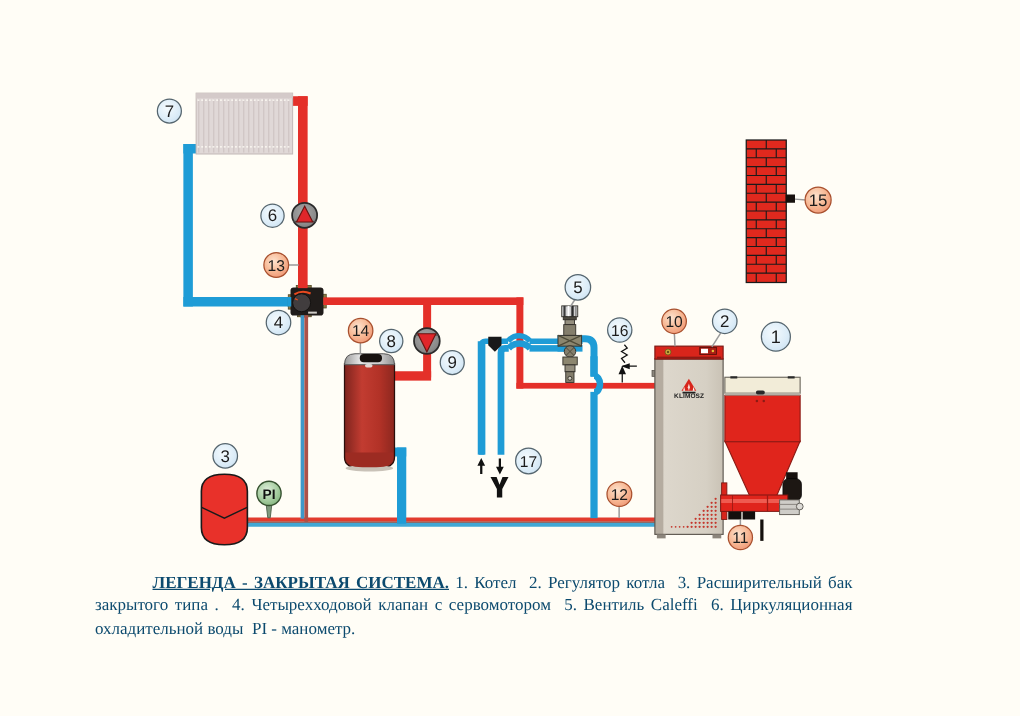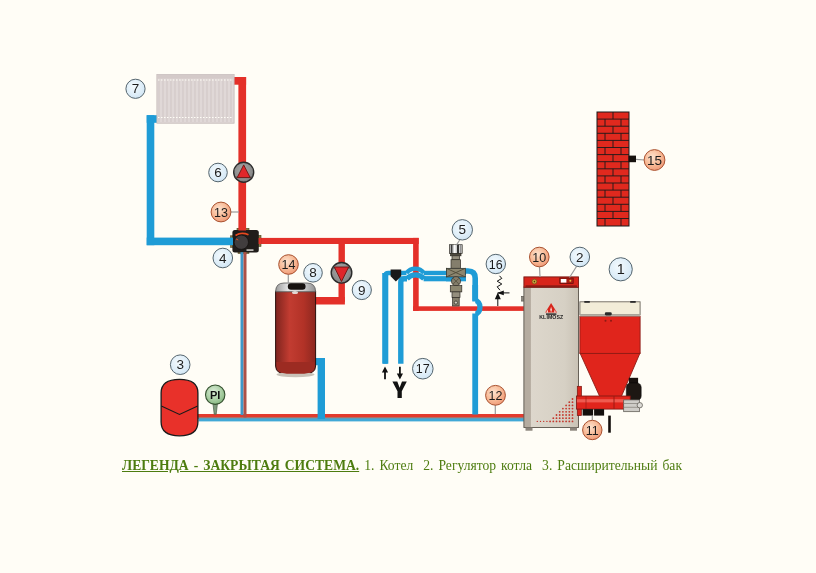--- a/index.html
+++ b/index.html
@@ -1,19 +1,19 @@
 <!DOCTYPE html>
 <html><head>
 <meta charset="utf-8">
 <style>
 html,body{margin:0;padding:0;}
 body{width:816px;height:573px;background:#fffdf6;position:relative;overflow:hidden;
  font-family:"Liberation Sans",sans-serif;}
 #legend{position:absolute;left:76px;top:457px;width:606px;
- font-family:"Liberation Serif",serif;font-size:13.6px;line-height:18.4px;color:#4d7c0f;}
+ font-family:"Liberation Serif",serif;font-size:13.6px;line-height:18.4px;color:#0c4a6e;}
 #legend .j{text-align:justify;text-align-last:justify;}
 #legend .ind{text-indent:46px;}
 </style>
 </head>
 <body>
 <svg width="816" height="573" style="position:absolute;left:0;top:0">
 <defs>
 <radialGradient id="gO" cx="40%" cy="35%" r="75%">
  <stop offset="0%" stop-color="#fde2cd"></stop>
         <stop offset="55%" stop-color="#f7b894"></stop>
@@ -381,13 +381,15 @@
 <text x="221" y="216.6" font-size="12.5">13</text>
 <circle cx="288.5" cy="264.5" r="9.8" fill="url(#gO)" stroke="#a8502e" stroke-width="1"></circle>
 <text x="288.5" y="269.1" font-size="12.5">14</text>
 <circle cx="654.5" cy="160" r="10.4" fill="url(#gO)" stroke="#a8502e" stroke-width="1"></circle>
 <text x="654.5" y="164.8" font-size="13.5">15</text>
 </g>
 </svg>
 
 <div id="legend">
 <div class="j ind"><b><u>ЛЕГЕНДА - ЗАКРЫТАЯ СИСТЕМА.</u></b> 1. Котел&nbsp; 2. Регулятор котла&nbsp; 3. Расширительный бак</div>
+<div class="j">закрытого типа .&nbsp; 4. Четырехходовой клапан с сервомотором&nbsp; 5. Вентиль Caleffi&nbsp; 6. Циркуляционная</div>
+<div>охладительной воды&nbsp; PI - манометр.</div>
 </div>
 
 </body></html>

